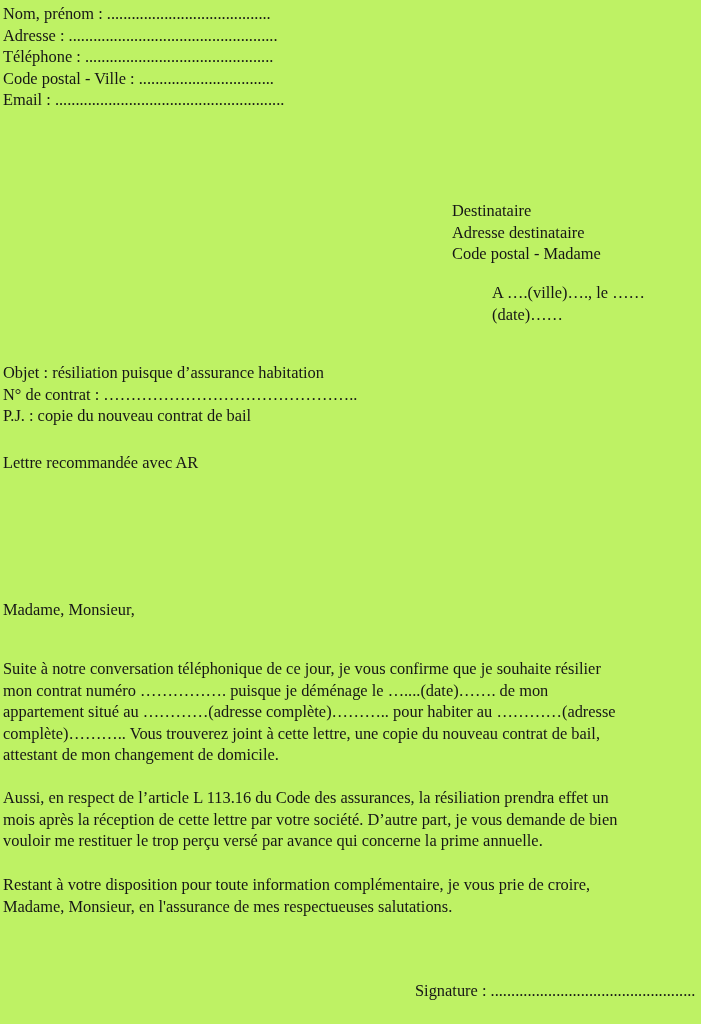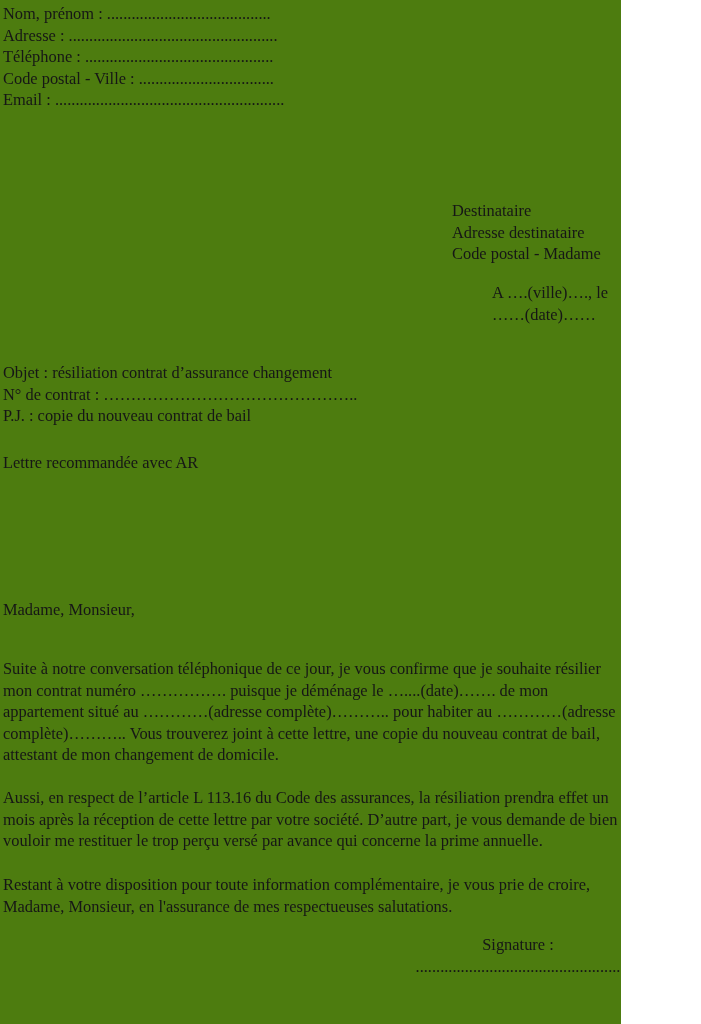--- a/index.html
+++ b/index.html
@@ -2,41 +2,41 @@
 <html><head>
 <meta charset="utf-8">
 <style>
   html, body {
     margin: 0;
     padding: 0;
     background: #ffffff;
   }
   .letter {
     position: relative;
-    width: 621px;
+    width: 701px;
     height: 1024px;
-    background: #4d7c0f;
+    background: #bef264;
     color: #161616;
     font-family: "Liberation Serif", serif;
     font-size: 16.4px;
     line-height: 21.5px;
     overflow: hidden;
   }
   .block { position: absolute; }
   .sender      { left: 3px;  top: 3px; }
   .recipient   { left: 452px; top: 200px; }
   .date-line   { left: 452px; top: 282px; margin-left: 40px; }
   .subject     { left: 3px;  top: 362px; }
   .registered  { left: 3px;  top: 452px; }
   .salutation  { left: 3px;  top: 599px; }
   .para        { left: 3px;  width: 697px; white-space: pre-line; }
   .p1          { top: 658px; }
   .p2          { top: 787px; }
   .p3          { top: 874px; }
-  .signature   { left: 415px; top: 934px; text-align: center; }
+  .signature   { left: 415px; top: 980px; text-align: center; }
   .u { }
 </style>
 </head>
 <body>
 
 <div class="letter">
 
   <div class="block sender">
     <div>Nom, prénom : ........................................</div>
     <div>Adresse : ...................................................</div>
@@ -47,21 +47,21 @@
 
   <div class="block recipient">
     <div>Destinataire</div>
     <div>Adresse destinataire</div>
     <div>Code postal - Madame</div>
   </div>
 
   <div class="block date-line">A ….(ville)…., le ……(date)……</div>
 
   <div class="block subject">
-    <div><span class="u">Objet</span><span> : résiliation contrat d’assurance changement</span></div>
+    <div><span class="u">Objet</span><span> : résiliation puisque d’assurance habitation</span></div>
     <div><span class="u">N° de contrat</span><span> : ………………………………………..</span></div>
     <div><span class="u">P.J.</span><span> : copie du nouveau contrat de bail</span></div>
   </div>
 
   <div class="block registered u">Lettre recommandée avec AR</div>
 
   <div class="block salutation">Madame, Monsieur,</div>
 
   <div class="block para p1">Suite à notre conversation téléphonique de ce jour, je vous confirme que je souhaite résilier
 mon contrat numéro ……………. puisque je déménage le …....(date)……. de mon

